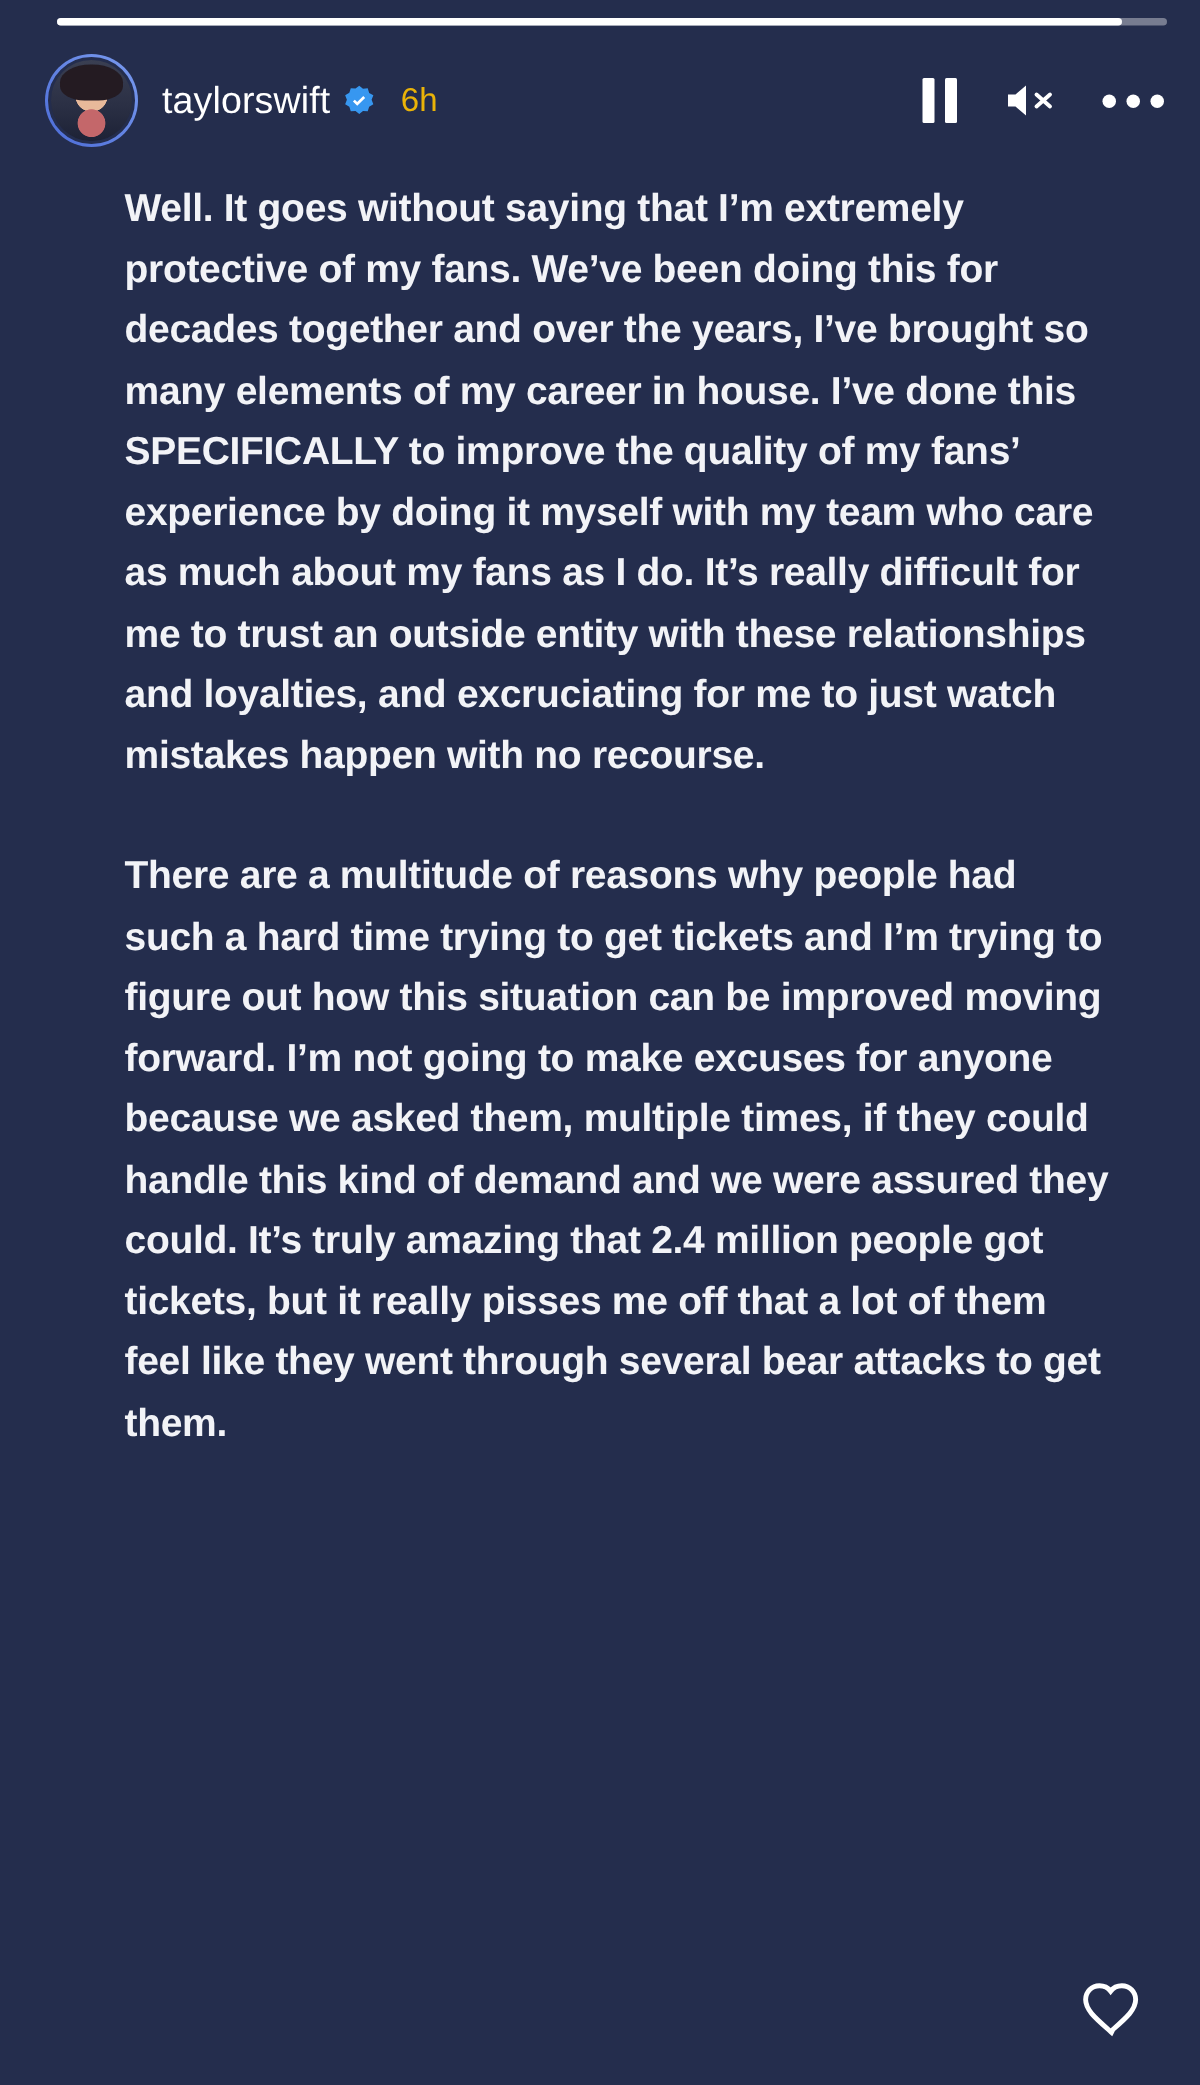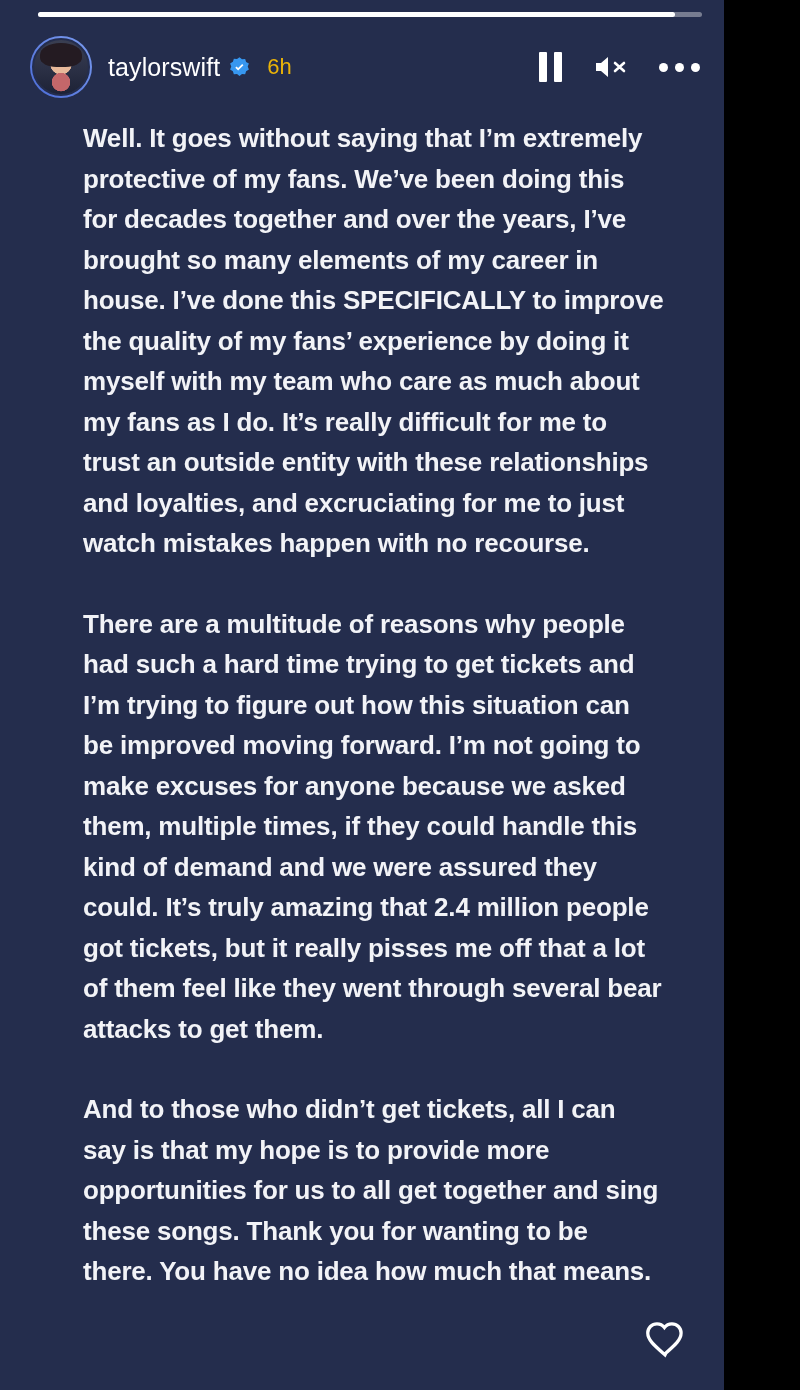--- a/index.html
+++ b/index.html
@@ -4,21 +4,21 @@
 <style>
   * { box-sizing: border-box; margin: 0; padding: 0; }
   html, body {
     width: 800px;
     height: 1390px;
     background: #000;
     font-family: "Liberation Sans", sans-serif;
   }
   .story {
     position: relative;
-    width: 724px;
+    width: 800px;
     height: 1390px;
     background: #242d4d;
     overflow: hidden;
   }
 
   
   .progress-track {
     position: absolute;
     top: 12px;
     left: 38px;
@@ -186,21 +186,20 @@
             <i></i>
             <i></i>
           </span>
       </span>
     </div>
   </div>
 
   <div class="story-text">
     <p>Well. It goes without saying that I’m extremely protective of my fans. We’ve been doing this for decades together and over the years, I’ve brought so many elements of my career in house. I’ve done this SPECIFICALLY to improve the quality of my fans’ experience by doing it myself with my team who care as much about my fans as I do. It’s really difficult for me to trust an outside entity with these relationships and loyalties, and excruciating for me to just watch mistakes happen with no recourse.</p>
     <p>There are a multitude of reasons why people had such a hard time trying to get tickets and I’m trying to figure out how this situation can be improved moving forward. I’m not going to make excuses for anyone because we asked them, multiple times, if they could handle this kind of demand and we were assured they could. It’s truly amazing that 2.4 million people got tickets, but it really pisses me off that a lot of them feel like they went through several bear attacks to get them.</p>
-    <p>And to those who didn’t get tickets, all I can say is that my hope is to provide more opportunities for us to all get together and sing these songs. Thank you for wanting to be there. You have no idea how much that means.</p>
   </div>
 
   <div class="like-btn">
     <svg width="46" height="46" viewBox="0 0 24 24" aria-hidden="true">
       <path fill="none" stroke="#fff" stroke-width="1.7" d="M12 20.3l-1.1-1C6 15 3 12.3 3 8.9 3 6.2 5.1 4.1 7.8 4.1c1.5 0 3 .7 3.9 1.9.9-1.2 2.4-1.9 3.9-1.9 2.7 0 4.8 2.1 4.8 4.8 0 3.4-3 6.1-7.9 10.4z"></path>
     </svg>
   </div>
 
 </div>
 

